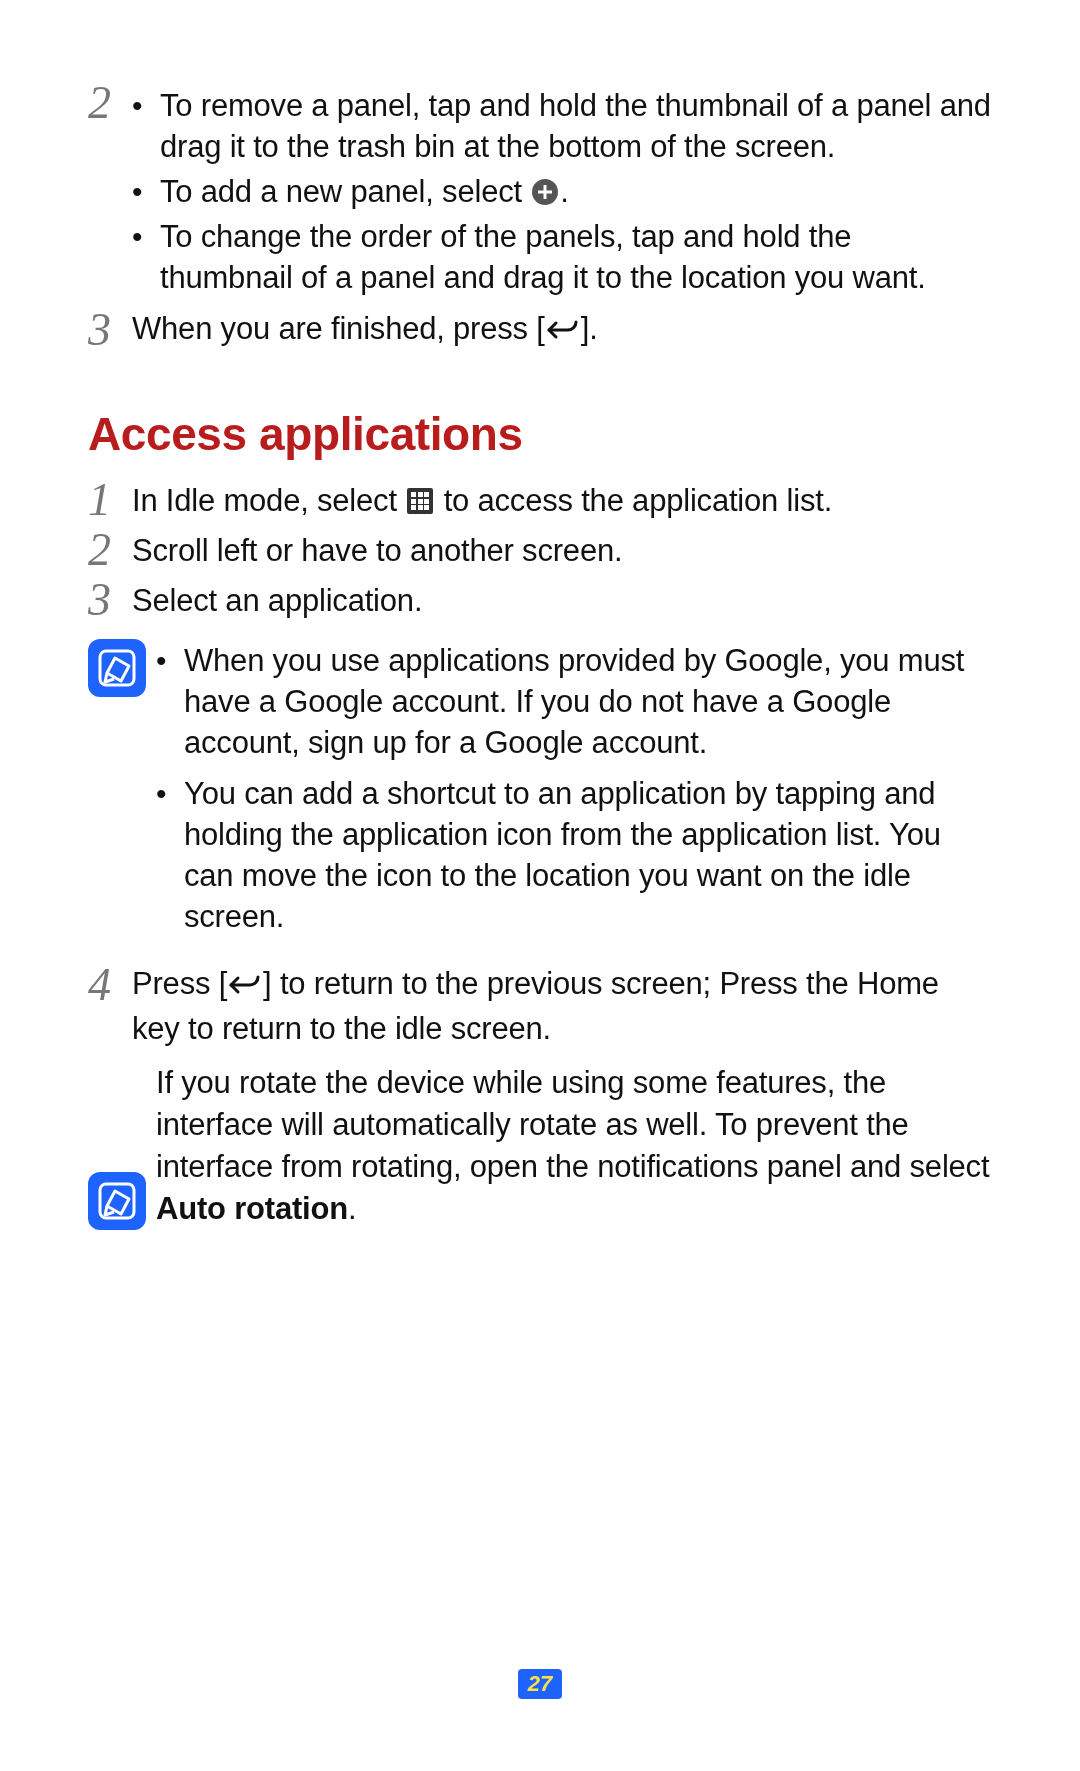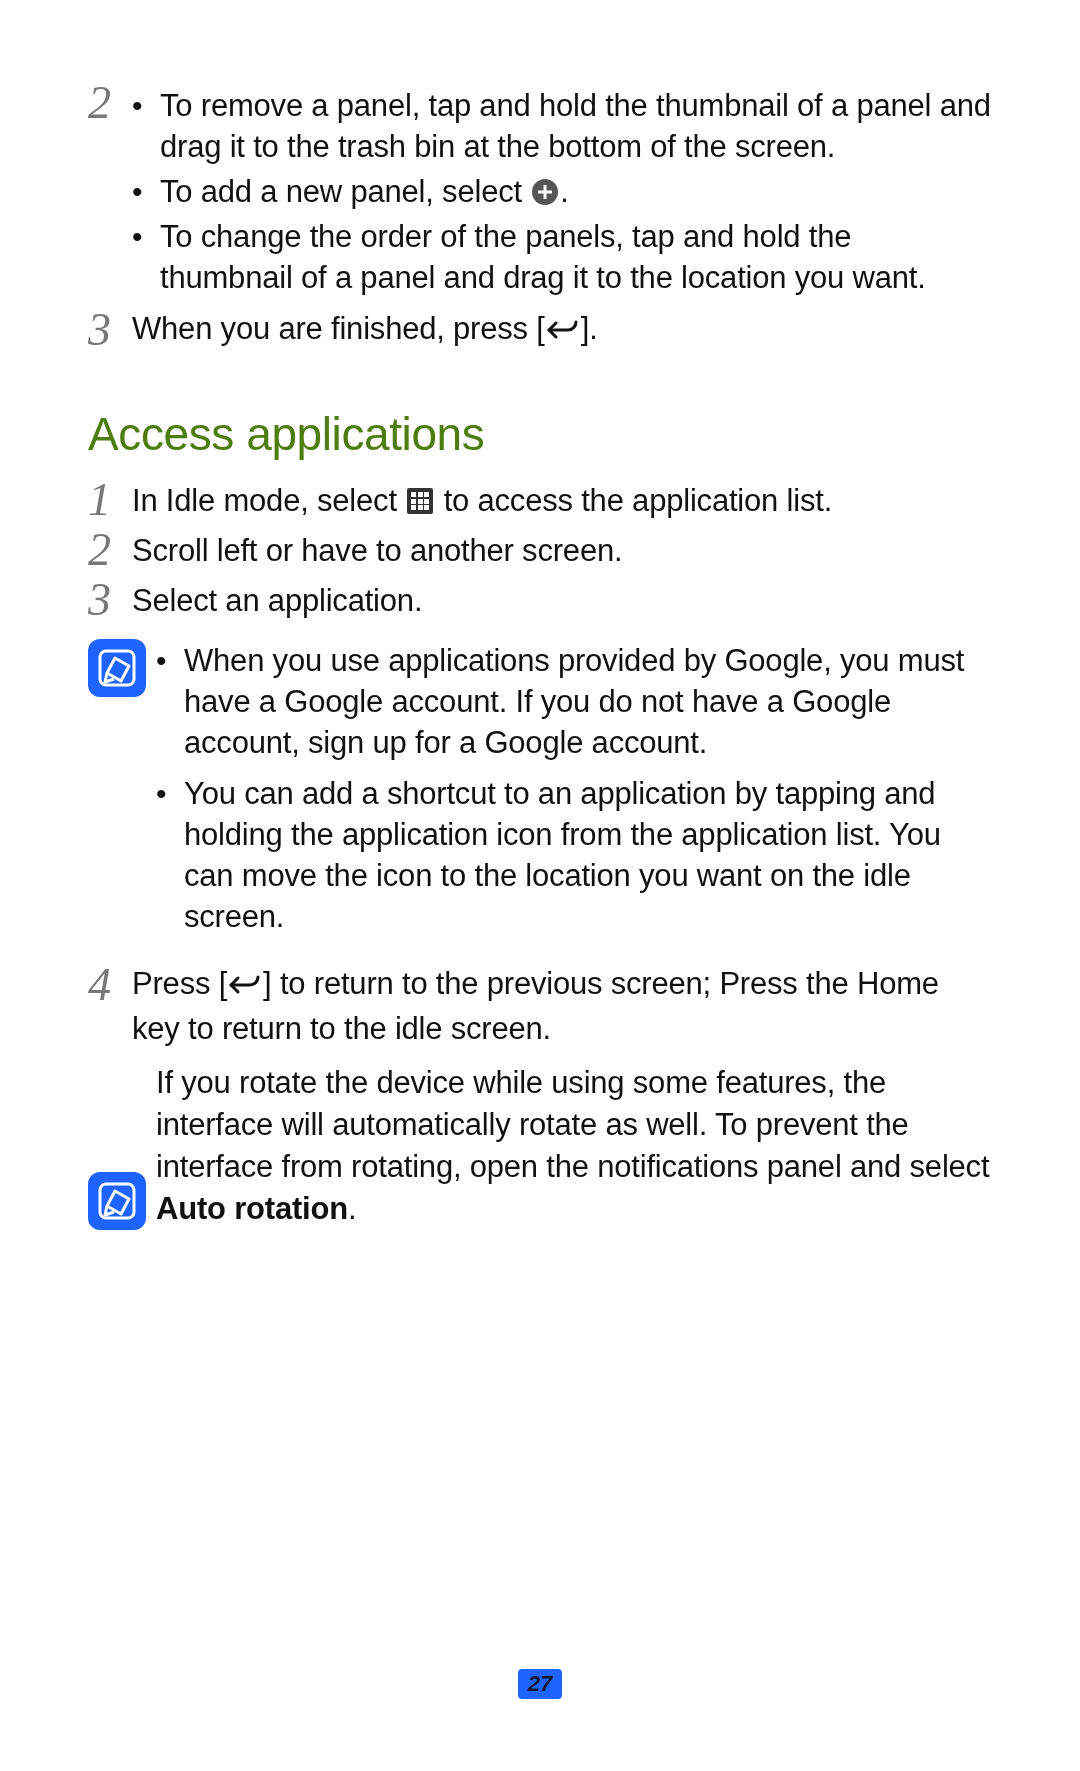--- a/index.html
+++ b/index.html
@@ -56,23 +56,23 @@
     font-size: 30px;
     line-height: 1.3;
   }
   .bullet .btext {
     flex: 1;
     font-size: 31px;
     line-height: 1.32;
     letter-spacing: -0.2px;
   }
   .heading {
-    color: #4d7c0f;
+    color: #b91c1c;
     font-size: 46px;
-    font-weight: 400;
+    font-weight: 700;
     margin-top: 54px;
     margin-bottom: 14px;
     letter-spacing: -0.4px;
   }
   .intro {
     font-size: 31px;
     line-height: 1.32;
     margin-bottom: 20px;
     letter-spacing: -0.2px;
   }
@@ -169,21 +169,21 @@
   }
   .footer-label {
     font-style: italic;
     font-size: 22px;
     color: #333;
     margin-bottom: 6px;
   }
   .page-badge {
     display: inline-block;
     background: #1f63ff;
-    color: #0f172a;
+    color: #fde047;
     font-size: 22px;
     font-weight: 600;
     width: 44px;
     line-height: 30px;
     border-radius: 4px;
     font-style: italic;
   }
 
   strong { font-weight: 700; }
 </style>

